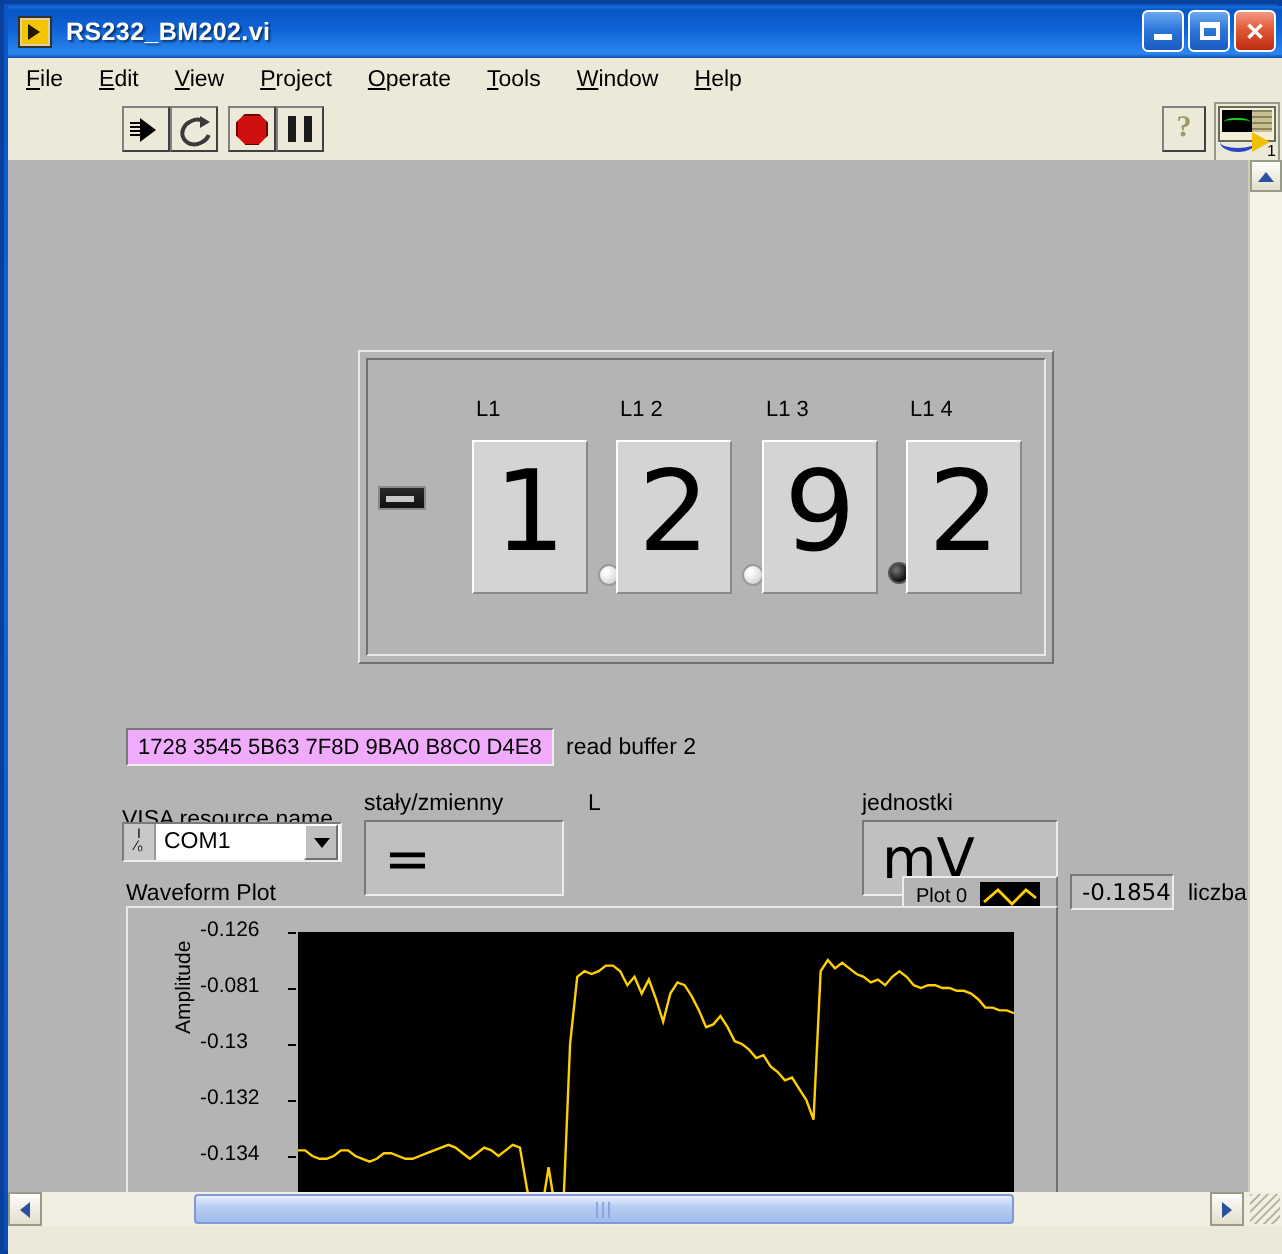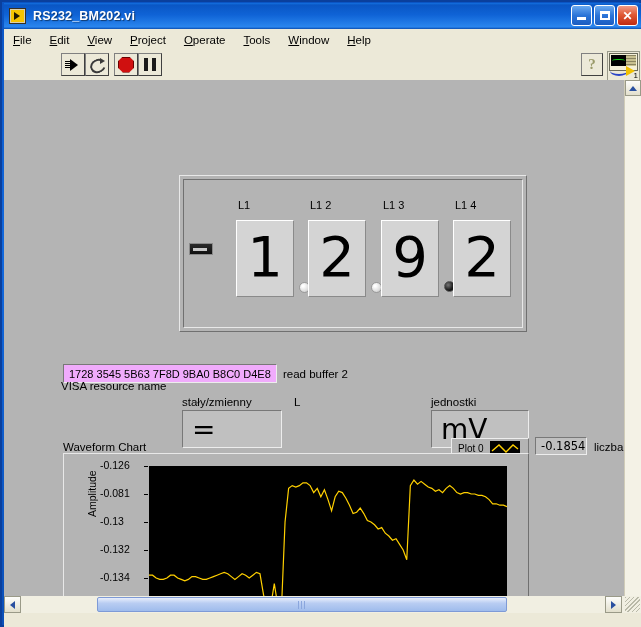--- a/index.html
+++ b/index.html
@@ -283,40 +283,50 @@
         <div class="digit-box">
           <span>2</span>
         </div>
       </div>
 
       <div class="strbox">
         <span>1728 3545 5B63 7F8D 9BA0 B8C0 D4E8</span>
       </div>
       <div class="lbl" style="left:279px;top:288px;">read buffer 2</div>
 
-      <div class="lbl" style="left:57px;top:300px;">VISA resource name</div>
+      <div class="lbl" style="left:57px;top:324px;">VISA resource name</div>
+      <div class="visa-box">
+        <div class="visa-io">
+            <b>I</b>
+            <b>∕₀</b>
+          </div>
+        <div class="visa-val">COM1</div>
+        <div class="visa-arrow">
+            <span class="ch"></span>
+          </div>
+      </div>
 
       <div class="lbl" style="left:178px;top:316px;">stały/zmienny</div>
       <div class="ind" style="left:178px;top:330px;width:100px;height:38px;">
         <span class="v">=</span>
       </div>
 
       <div class="lbl" style="left:290px;top:316px;">L</div>
 
       <div class="lbl" style="left:427px;top:316px;">jednostki</div>
       <div class="ind" style="left:427px;top:330px;width:98px;height:38px;">
         <span class="v">mV</span>
       </div>
 
       <div class="ind small" style="left:531px;top:357px;width:52px;height:18px;">
         <span class="v">-0.1854</span>
       </div>
       <div class="lbl" style="left:590px;top:361px;">liczba</div>
 
-      <div class="chart-title">Waveform Chart</div>
+      <div class="chart-title">Waveform Plot</div>
       <div class="legend">
         <span class="nm">Plot 0</span>
         <span class="swatch">
           <svg width="30" height="14" viewBox="0 0 30 14">
               <polyline points="2,10 9,4 16,11 23,4 28,8" fill="none" stroke="#ffd000" stroke-width="1.4"></polyline>
             </svg>
         </span>
       </div>
 
       <div class="chart"></div>

